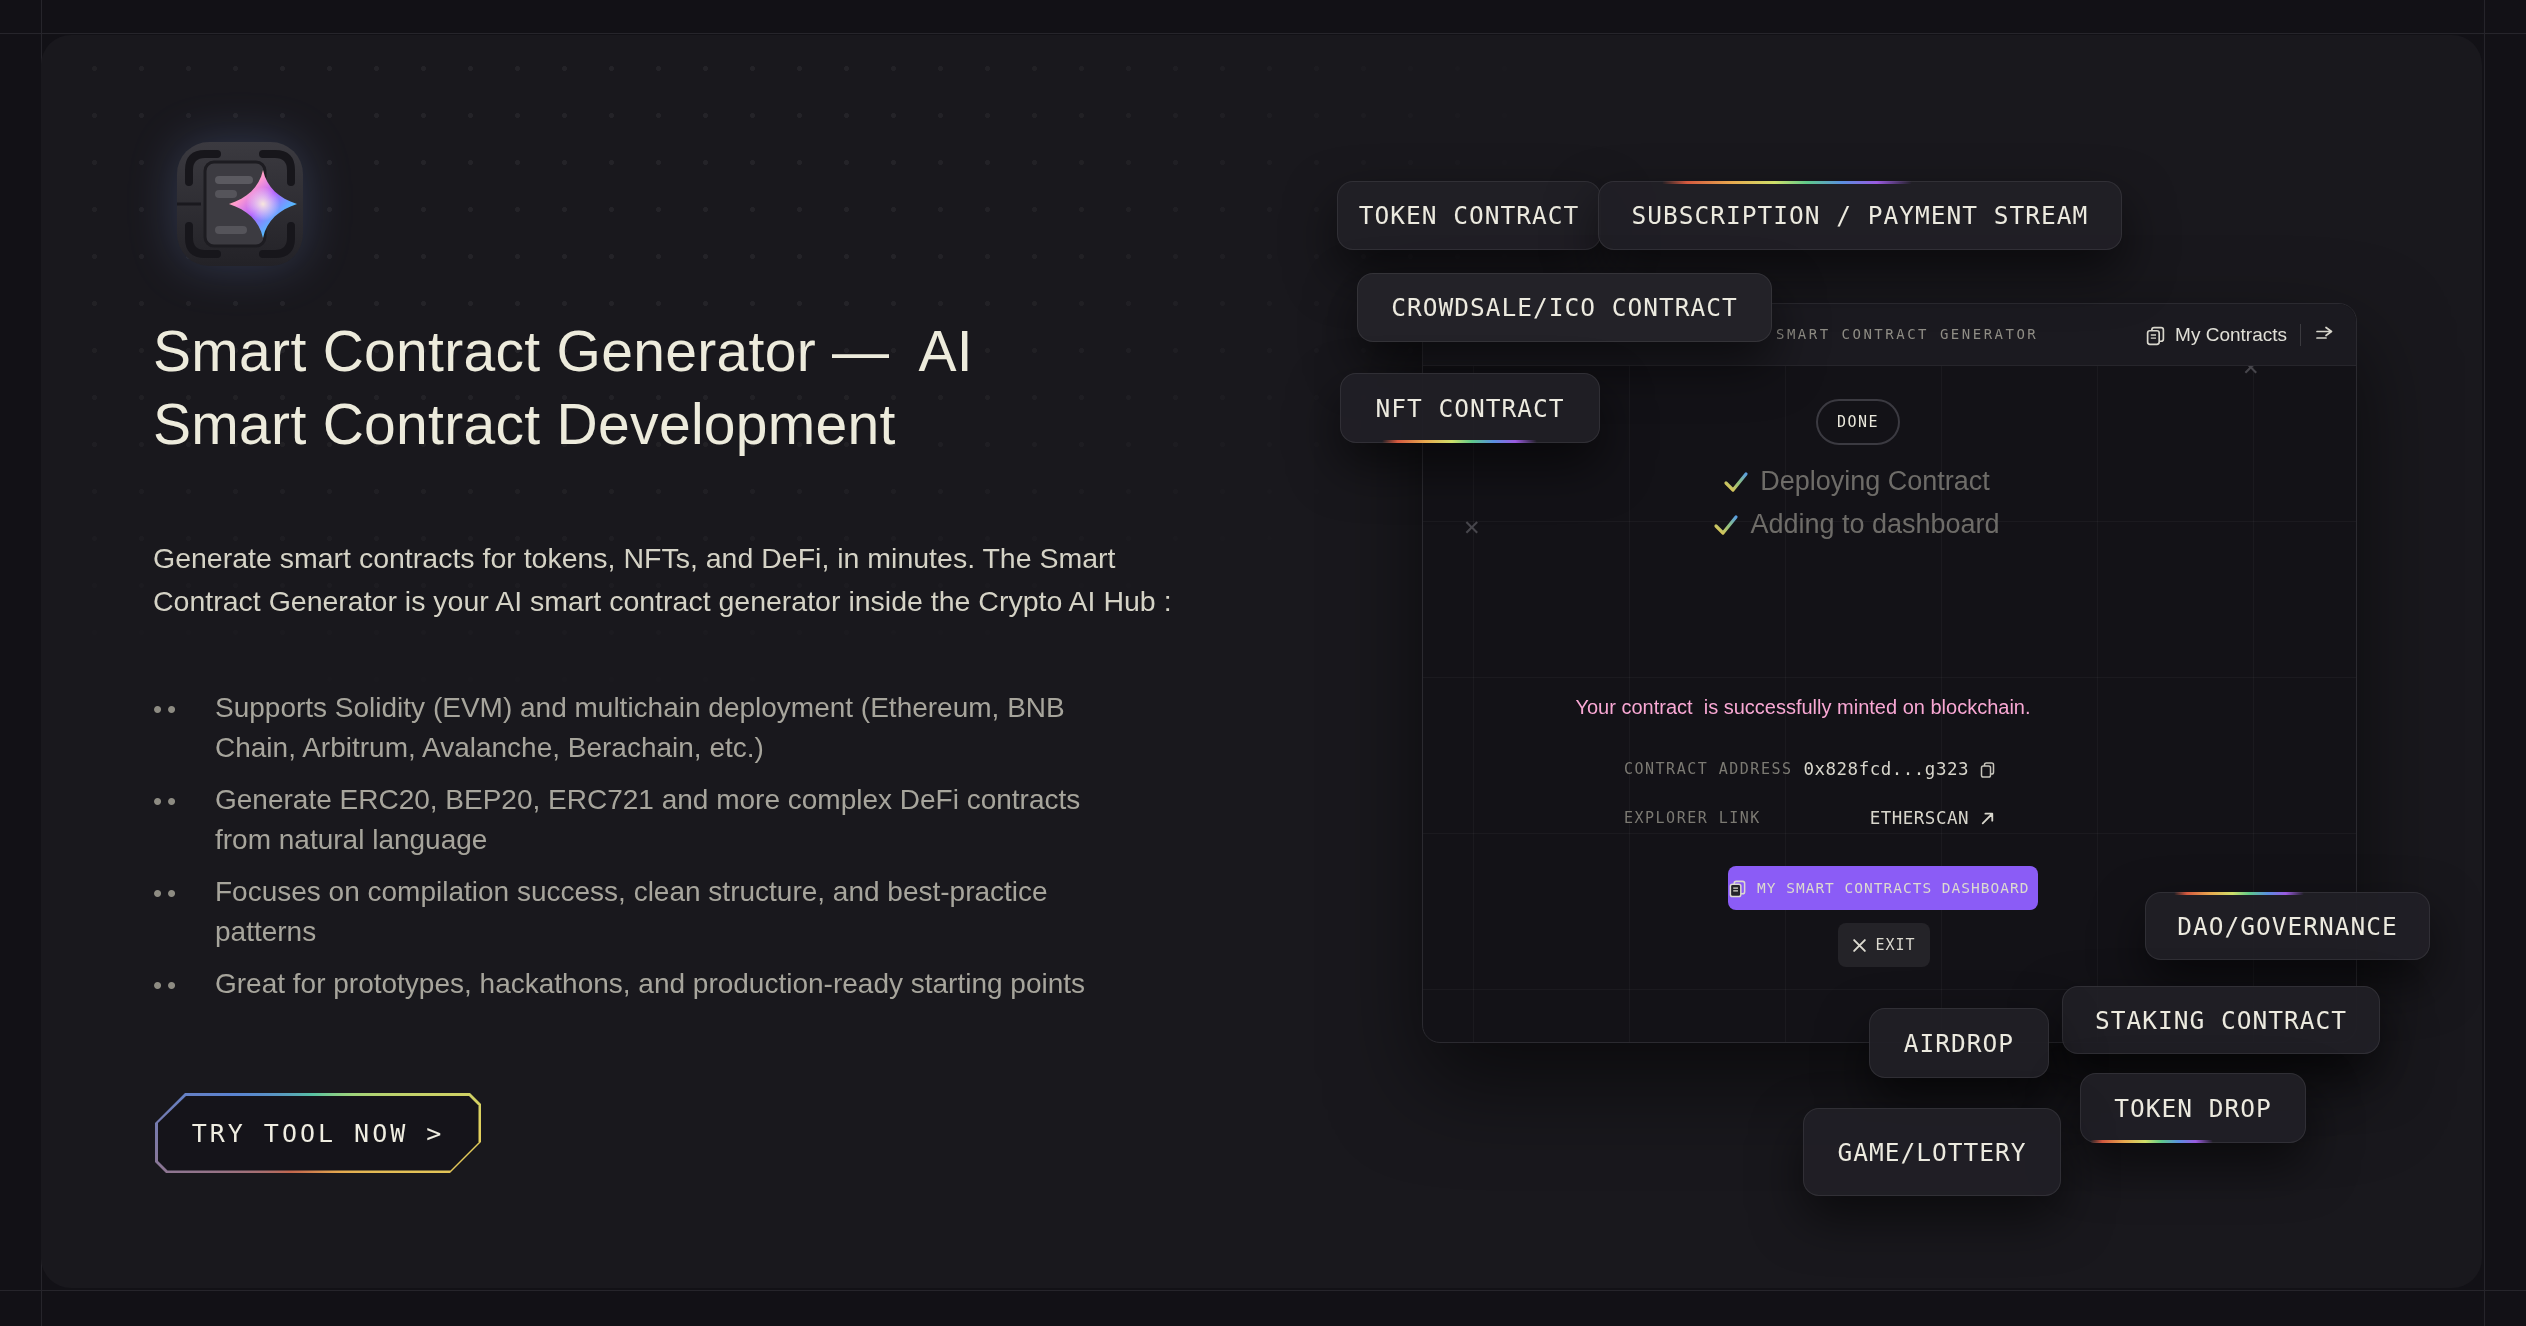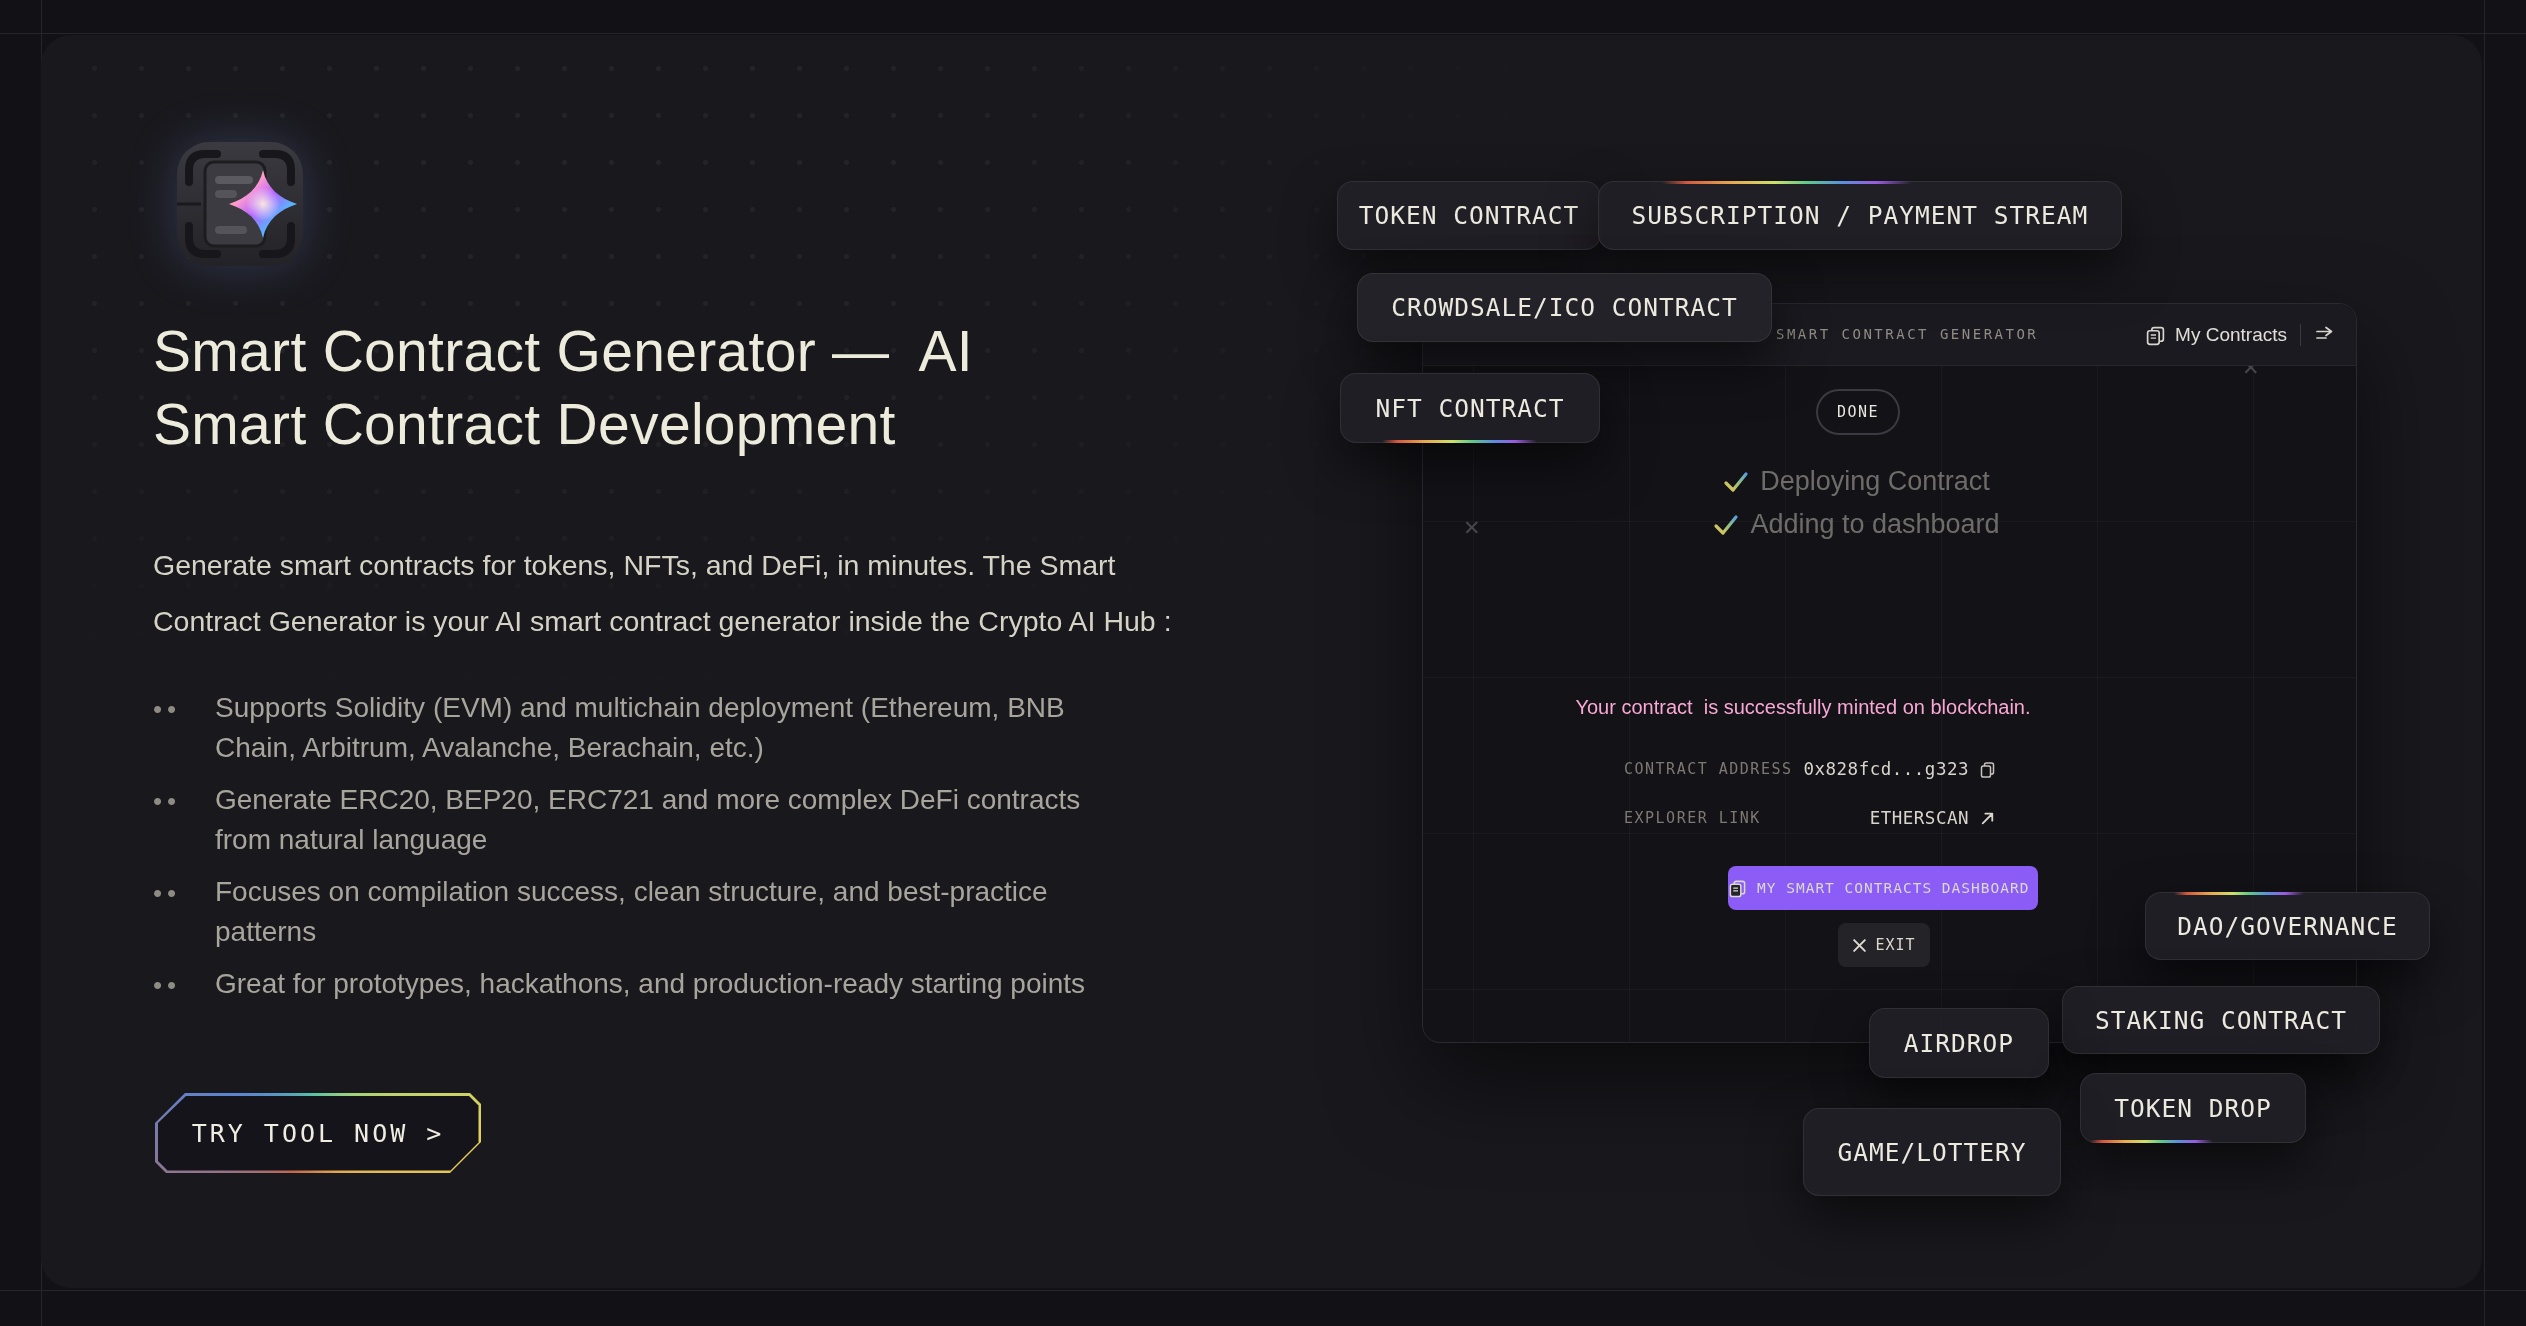--- a/index.html
+++ b/index.html
@@ -26,21 +26,21 @@
 
   
   .logo { position:absolute; left:134px; top:105px; width:130px; height:128px; }
   .logo svg { filter: drop-shadow(0 0 24px rgba(130,170,255,0.22)); }
 
   .hero-title { position:absolute; left:112px; top:280px; margin:0;
     font-size:57px; line-height:73px; font-weight:500; letter-spacing:0.3px;
     color:#edebdc; white-space:pre; }
 
   .hero-desc { position:absolute; left:112px; top:473px; width:1055px;
-    font-size:28.5px; line-height:56px; font-weight:500; color:#d5d3c6; }
+    font-size:28.5px; line-height:43px; font-weight:500; color:#d5d3c6; }
 
   .bullet-list { position:absolute; left:112px; top:653px; width:975px;
     list-style:none; margin:0; padding:0; }
   .bullet-item { display:flex; margin-bottom:12px; color:#a7a59c;
     font-size:28px; line-height:40px; }
   .bullet-marker { flex:0 0 62px; color:#8d8b82; font-size:26px; letter-spacing:5px;
     padding-top:1px; }
 
   .cta { position:absolute; left:114px; top:1058px; width:326px; height:80px; cursor:pointer; }
   .cta-border { position:absolute; inset:0;
@@ -69,21 +69,21 @@
     letter-spacing:2.5px; color:#8f8d85; }
   .header-right { position:absolute; right:18px; top:0; height:62px;
     display:flex; align-items:center; gap:13px; }
   .my-contracts { display:flex; align-items:center; gap:9px; color:#e0dfd7;
     font-size:19px; font-weight:500; cursor:pointer; }
   .header-divider { width:1px; height:22px; background:rgba(255,255,255,0.14); }
   .header-arrow { cursor:pointer; display:flex; align-items:center; }
 
   .grid-x { position:absolute; color:#47464c; font-size:21px; }
 
-  .done-pill { position:absolute; left:393px; top:85px; width:84px; height:46px;
+  .done-pill { position:absolute; left:393px; top:95px; width:84px; height:46px;
     border:2px solid #3b3a41; border-radius:24px; display:flex; align-items:center;
     justify-content:center; font-size:15px; letter-spacing:1.5px; color:#eae8dc; cursor:pointer; }
 
   .steps { position:absolute; left:160px; top:162px; width:546px;
     display:flex; flex-direction:column; align-items:center; gap:12px; }
   .step { display:flex; align-items:center; gap:10px; font-size:27px; color:#6e6c68; }
 
   .success-msg { position:absolute; left:0; top:392px; width:760px; text-align:center;
     font-size:20px; color:#f9a8d4; white-space:pre; }
 

